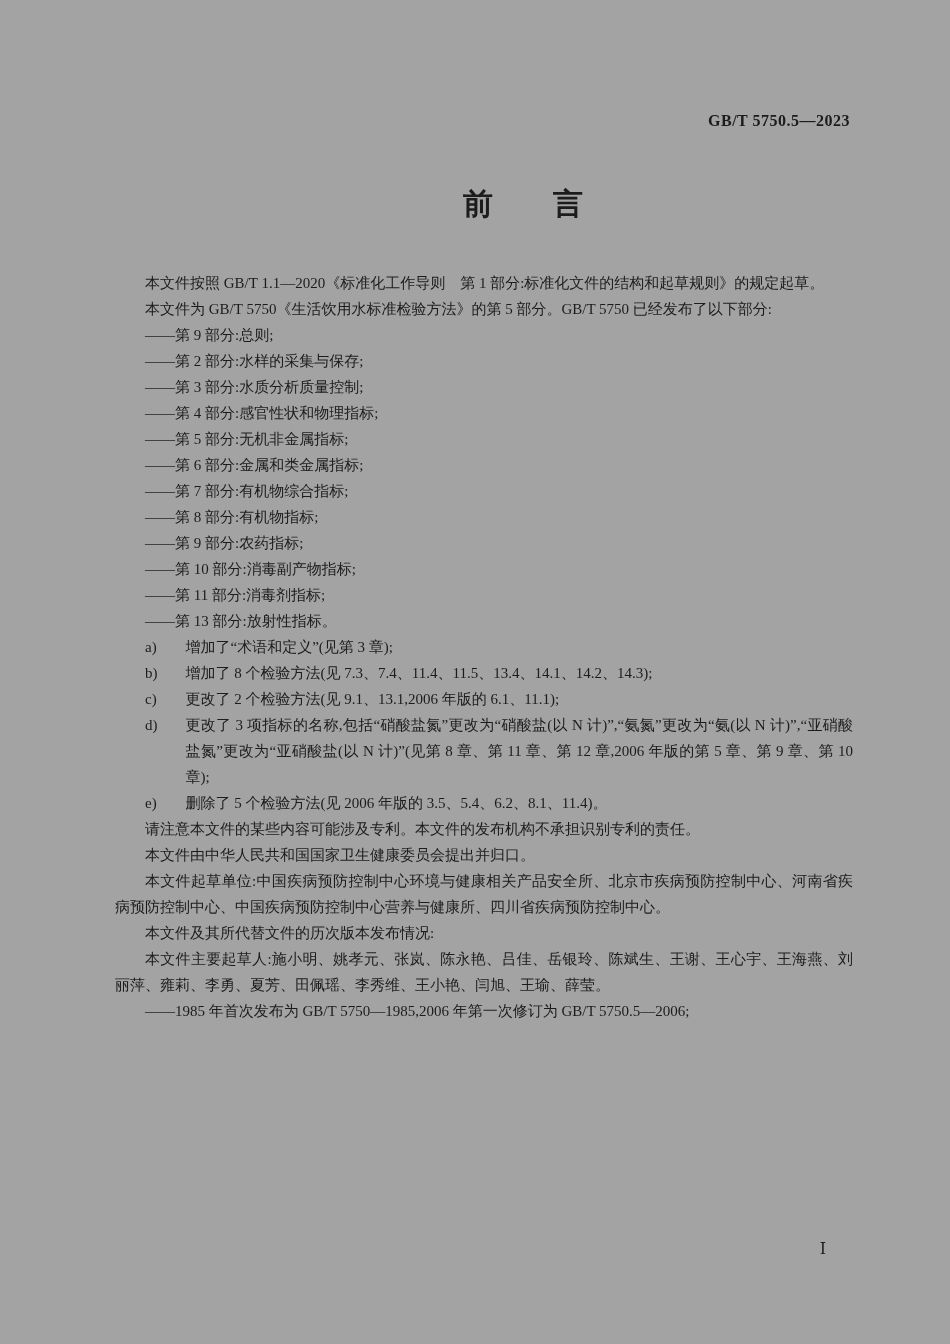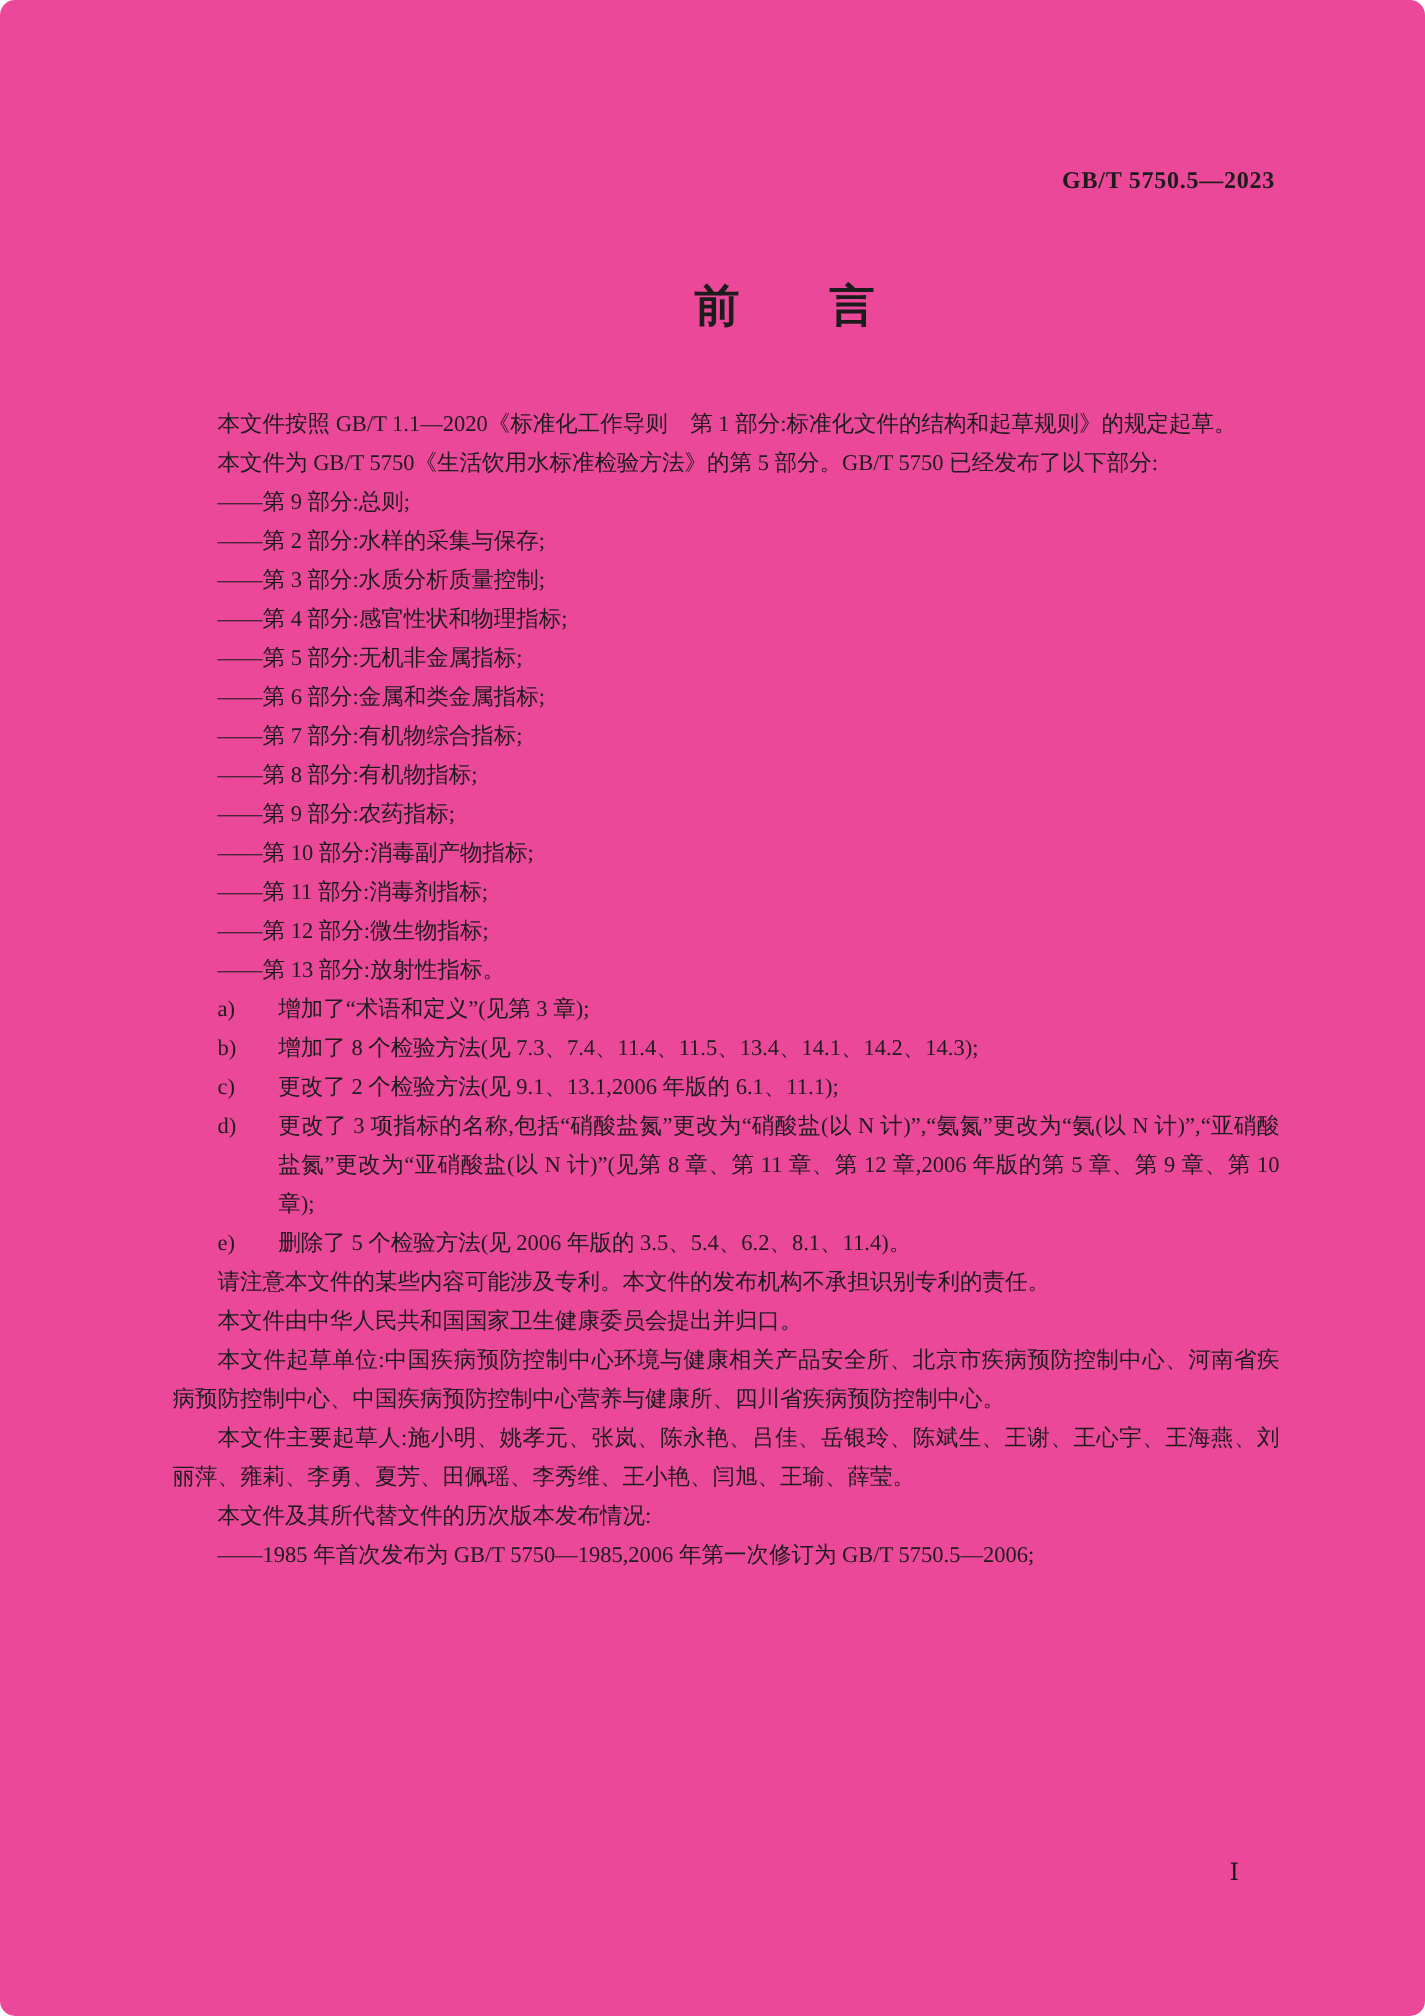--- a/index.html
+++ b/index.html
@@ -4,25 +4,24 @@
 <style>
   html, body {
     margin: 0;
     padding: 0;
     background: #ffffff;
   }
   .page {
     position: relative;
     width: 950px;
     height: 1344px;
-    background: #ec4899;
+    background: #a3a3a3;
     font-family: "Liberation Serif", "DejaVu Serif", serif;
     color: #1c1c1c;
     overflow: hidden;
-    border-radius: 10px;
   }
   .doc-code {
     position: absolute;
     top: 112px;
     right: 100px;
     font-size: 16px;
     font-weight: 700;
     letter-spacing: 0.5px;
   }
   .fw-title {
@@ -94,21 +93,20 @@
       <div class="part-item">——第 2 部分:水样的采集与保存;</div>
       <div class="part-item">——第 3 部分:水质分析质量控制;</div>
       <div class="part-item">——第 4 部分:感官性状和物理指标;</div>
       <div class="part-item">——第 5 部分:无机非金属指标;</div>
       <div class="part-item">——第 6 部分:金属和类金属指标;</div>
       <div class="part-item">——第 7 部分:有机物综合指标;</div>
       <div class="part-item">——第 8 部分:有机物指标;</div>
       <div class="part-item">——第 9 部分:农药指标;</div>
       <div class="part-item">——第 10 部分:消毒副产物指标;</div>
       <div class="part-item">——第 11 部分:消毒剂指标;</div>
-      <div class="part-item">——第 12 部分:微生物指标;</div>
       <div class="part-item">——第 13 部分:放射性指标。</div>
     </div>
 
 
     <div class="changes-list">
       <div class="change-item">
         <span class="change-label">a)</span>
         <span class="change-text">增加了“术语和定义”(见第 3 章);</span>
       </div>
       <div class="change-item">
@@ -125,22 +123,22 @@
       </div>
       <div class="change-item">
         <span class="change-label">e)</span>
         <span class="change-text">删除了 5 个检验方法(见 2006 年版的 3.5、5.4、6.2、8.1、11.4)。</span>
       </div>
     </div>
 
     <p>请注意本文件的某些内容可能涉及专利。本文件的发布机构不承担识别专利的责任。</p>
     <p>本文件由中华人民共和国国家卫生健康委员会提出并归口。</p>
     <p>本文件起草单位:中国疾病预防控制中心环境与健康相关产品安全所、北京市疾病预防控制中心、河南省疾病预防控制中心、中国疾病预防控制中心营养与健康所、四川省疾病预防控制中心。</p>
+    <p>本文件及其所代替文件的历次版本发布情况:</p>
     <p>本文件主要起草人:施小明、姚孝元、张岚、陈永艳、吕佳、岳银玲、陈斌生、王谢、王心宇、王海燕、刘丽萍、雍莉、李勇、夏芳、田佩瑶、李秀维、王小艳、闫旭、王瑜、薛莹。</p>
-    <p>本文件及其所代替文件的历次版本发布情况:</p>
 
     <div class="history-list">
       <div class="history-item">——1985 年首次发布为 GB/T 5750—1985,2006 年第一次修订为 GB/T 5750.5—2006;</div>
     </div>
 
   </div>
 
   <div class="page-number">Ⅰ</div>
 
 </div>

